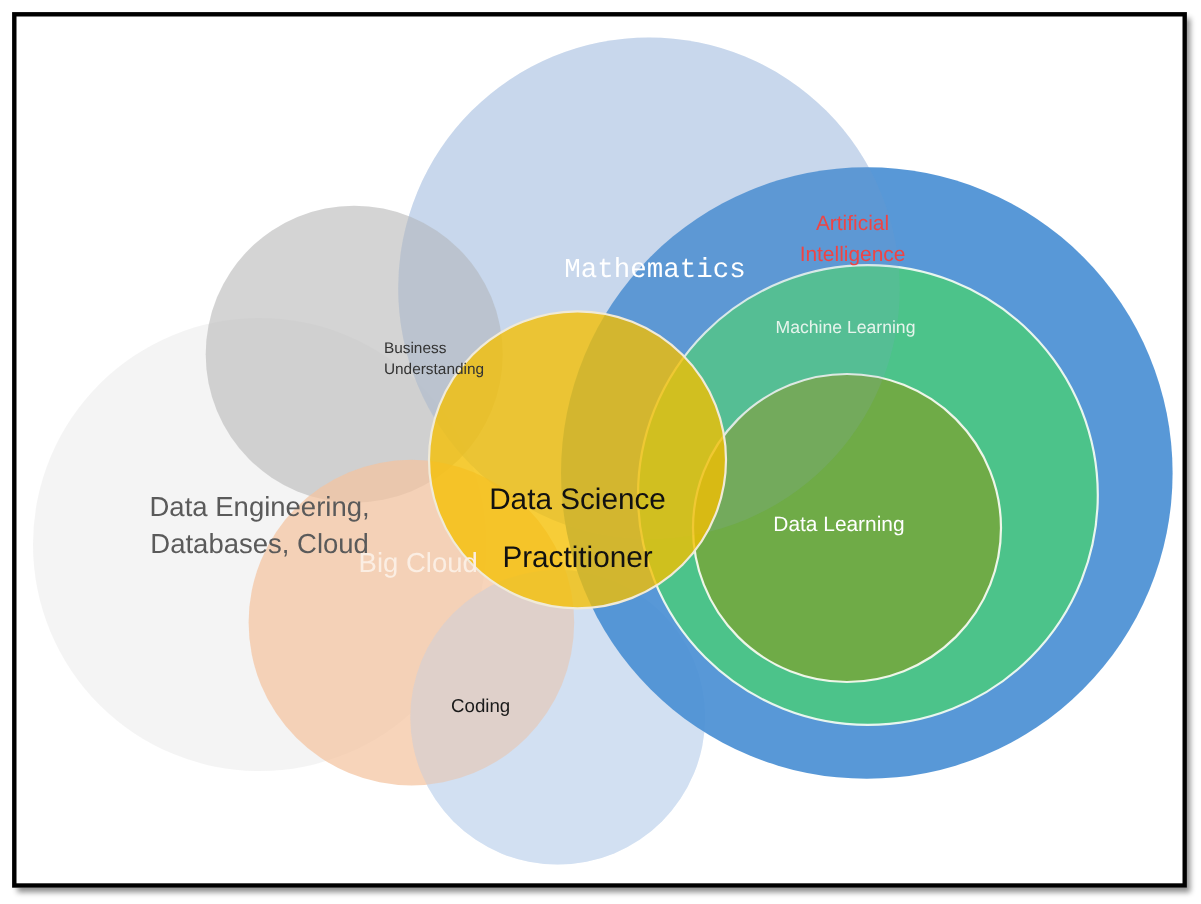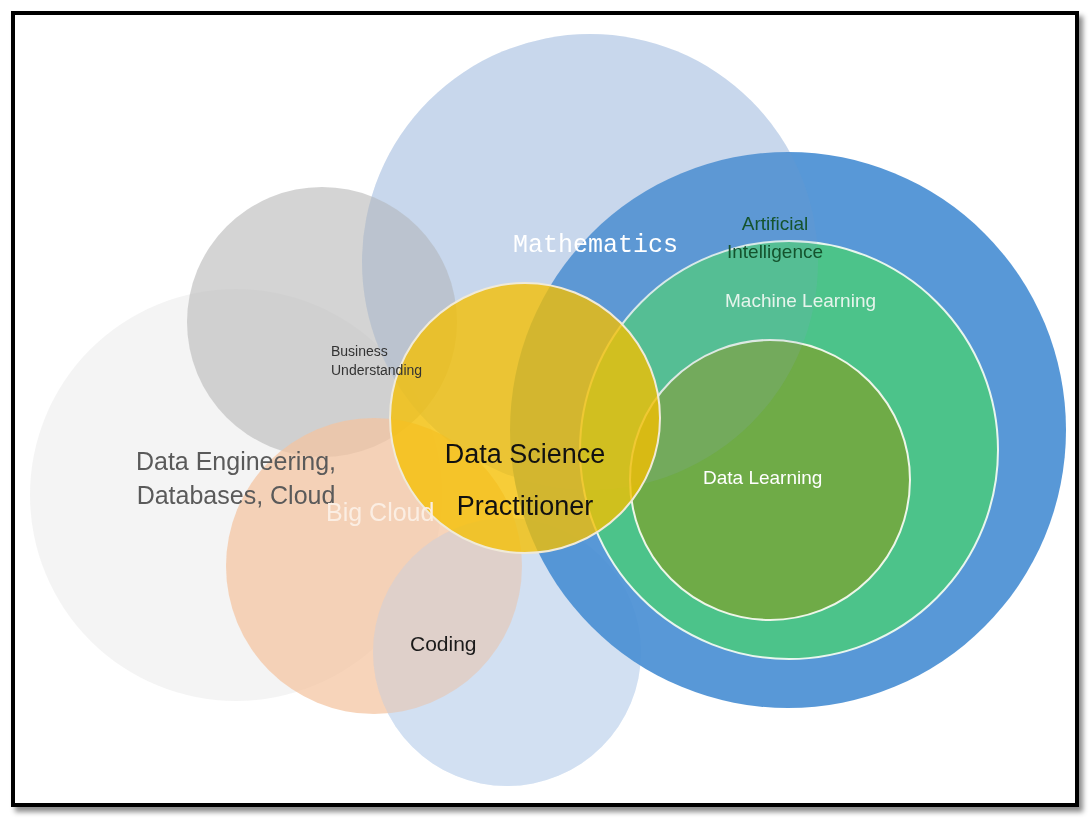--- a/index.html
+++ b/index.html
@@ -37,52 +37,52 @@
       white-space: nowrap;
       text-align: center;
       line-height: 1.18;
     }
     .lbl-data-eng {
       left: 120px; top: 444px; width: 232px;
       font-size: 25px; color: #5a5a5a;
       white-space: normal; line-height: 34px; text-align: center;
     }
     .lbl-business {
-      left: 331px; top: 307px;
+      left: 349px; top: 307px;
       font-size: 14px; color: #333333; text-align: left;
-      line-height: 19px; white-space: normal; width: 110px; margin-top: 35px;
+      line-height: 19px; white-space: normal; width: 110px;
     }
     .lbl-math {
       left: 513px; top: 231px;
       font-size: 25px; color: #ffffff; font-family: Liberation Mono, monospace;
     }
     .lbl-ai {
-      left: 705px; top: 210px; width: 140px;
-      font-size: 19px; color: #14532d; white-space: normal; line-height: 28px; text-align: center;
+      left: 705px; top: 190px; width: 140px;
+      font-size: 19px; color: #ef4444; white-space: normal; line-height: 28px; text-align: center;
     }
     .lbl-ml {
       left: 705px; top: 290px;
-      font-size: 19px; color: #e6f4ec; margin-left: 20px;
+      font-size: 16px; color: #e6f4ec;
     }
     .lbl-dl {
       left: 703px; top: 467px;
       font-size: 19px; color: #ffffff;
     }
     .lbl-dsp {
       left: 420px; top: 428px; width: 210px;
       font-size: 27px; font-weight: normal; color: #111111;
       white-space: normal; line-height: 52px;
     }
     .lbl-bigdata {
       left: 326px; top: 498px;
       font-size: 25px; color: #fbeee3;
     }
     .lbl-coding {
       left: 410px; top: 632px;
-      font-size: 21px; color: #1a1a1a;
+      font-size: 17px; color: #1a1a1a;
     }
   </style>
 </head>
 <body>
 
 <div class="frame"></div>
 
 <svg class="diagram" viewBox="0 0 1092 822" xmlns="http://www.w3.org/2000/svg">
   <defs>
     <clipPath id="frameClip">

